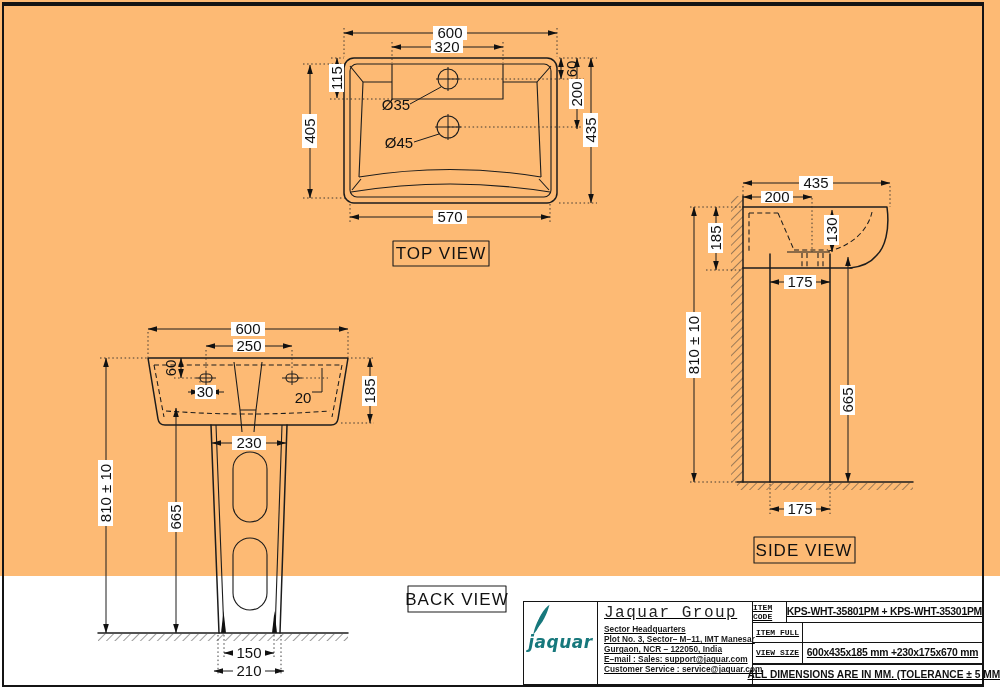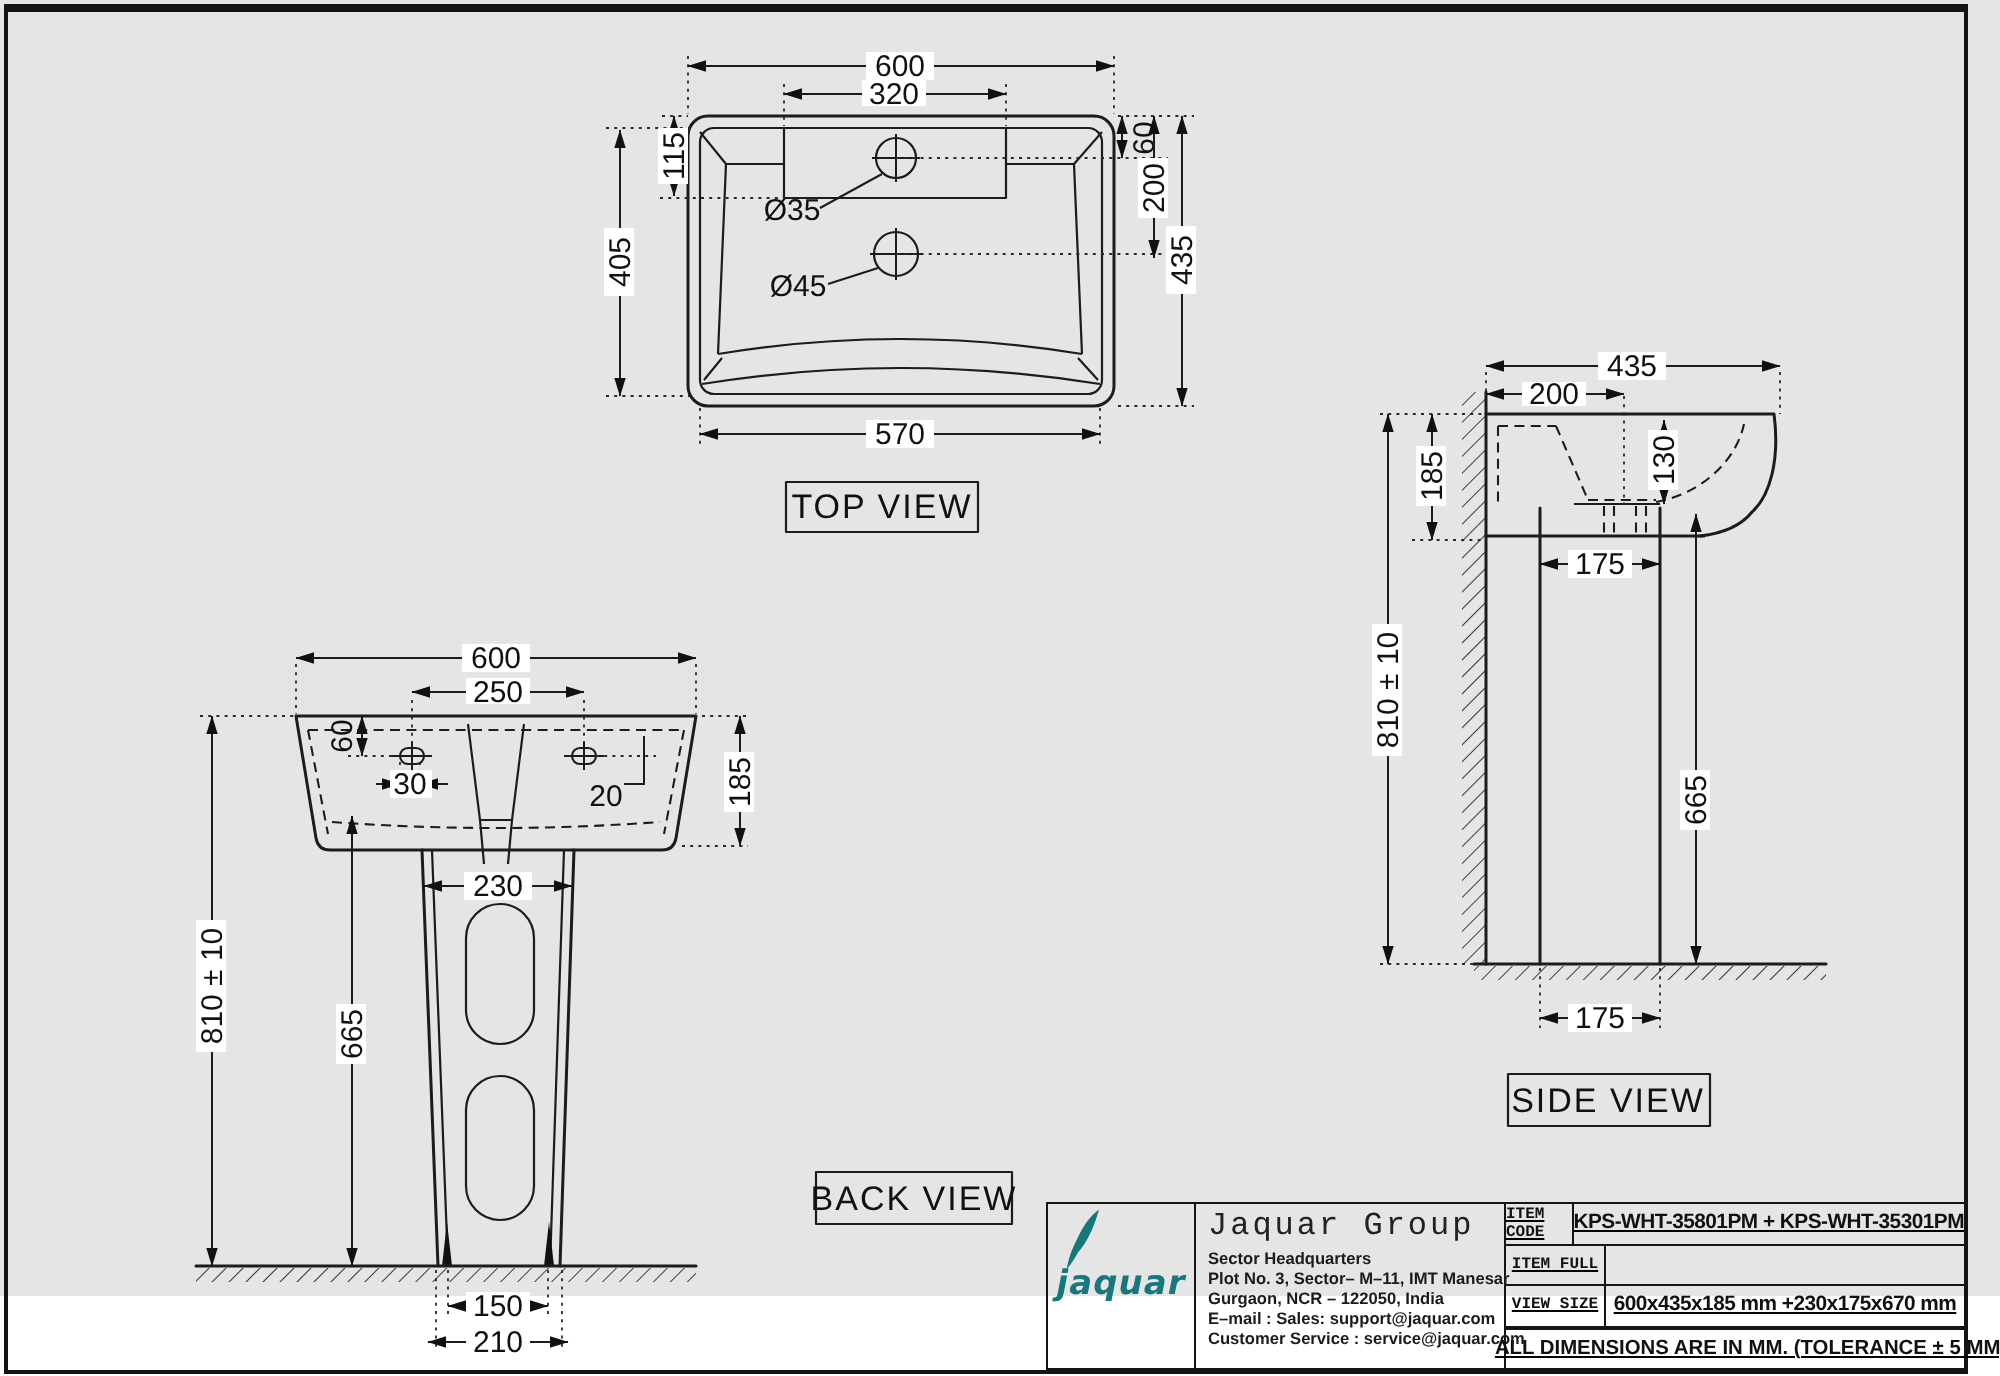--- a/index.html
+++ b/index.html
@@ -1,37 +1,37 @@
 <!DOCTYPE html>
 <html><head>
 <meta charset="utf-8">
 <style>
   html,body{margin:0;padding:0;background:#fff;width:1000px;height:688px;overflow:hidden;
             font-family:"Liberation Sans",sans-serif;}
-  #sheet{position:absolute;left:0;top:0;width:1000px;height:648px;background:#e5e5e5;}
+  #sheet{position:absolute;left:0;top:0;width:1000px;height:576px;background:#fdba74;}
   #frame{position:absolute;left:2px;top:2px;width:978px;height:679px;
          border-top:4px solid #141414;border-left:2px solid #141414;
          border-right:2px solid #141414;border-bottom:2px solid #141414;}
   svg{position:absolute;left:0;top:0;}
   
   .o{stroke:#1c1c1c;stroke-width:1.5;fill:none;stroke-linejoin:round;stroke-linecap:round;}
   .o2{stroke:#1c1c1c;stroke-width:1.1;fill:none;stroke-linejoin:round;}
   .dm{stroke:#1c1c1c;stroke-width:1;fill:none;}
   .ex{stroke:#2a2a2a;stroke-width:0.9;fill:none;stroke-dasharray:1.5 2.6;}
   .hd{stroke:#1c1c1c;stroke-width:1.05;fill:none;stroke-dasharray:5 3.2;}
   .sld{fill:#111;stroke:none;}
   .wbg{fill:#ffffff;stroke:none;}
   text.dt{font:15px "Liberation Sans",sans-serif;fill:#111;text-anchor:middle;}
   text.vl{font:17px "Liberation Sans",sans-serif;fill:#111;text-anchor:middle;letter-spacing:1px;}
   
   #tb{position:absolute;left:523px;top:601px;width:460px;height:84px;border:1.6px solid #141414;
       box-sizing:border-box;display:flex;}
   .tb-cell{box-sizing:border-box;border-right:1.4px solid #141414;}
   #tb-logo{width:74px;display:flex;flex-direction:column;align-items:center;justify-content:center;}
-  #tb-co{width:155px;padding:2px 4px 0 6px;}
+  #tb-co{width:155px;padding:2px 4px 0 6px;text-decoration:underline;}
   #tb-right{width:229px;border-right:none;display:flex;flex-direction:column;text-decoration:underline;}
   .tb-row{display:flex;border-bottom:1.3px solid #141414;box-sizing:border-box;flex:1;}
   .tb-row:last-child,.tb-note{border-bottom:none;padding-left:16px;}
   .tb-lab{width:50px;border-right:1.3px solid #141414;display:flex;align-items:center;justify-content:center;
           font:bold 8px "Liberation Mono",monospace;letter-spacing:0;color:#111;box-sizing:border-box;}
   .tb-val{flex:1;display:flex;align-items:center;justify-content:center;text-align:left;
           font:bold 10.4px "Liberation Sans",sans-serif;letter-spacing:-0.25px;color:#111;white-space:nowrap;}
   .tb-note{display:flex;align-items:center;justify-content:center;
            font:bold 10.2px "Liberation Sans",sans-serif;color:#111;white-space:nowrap;}
   #tb-company{font:16px "Liberation Mono",monospace;letter-spacing:1.5px;color:#222;margin-bottom:2px;white-space:nowrap;}

